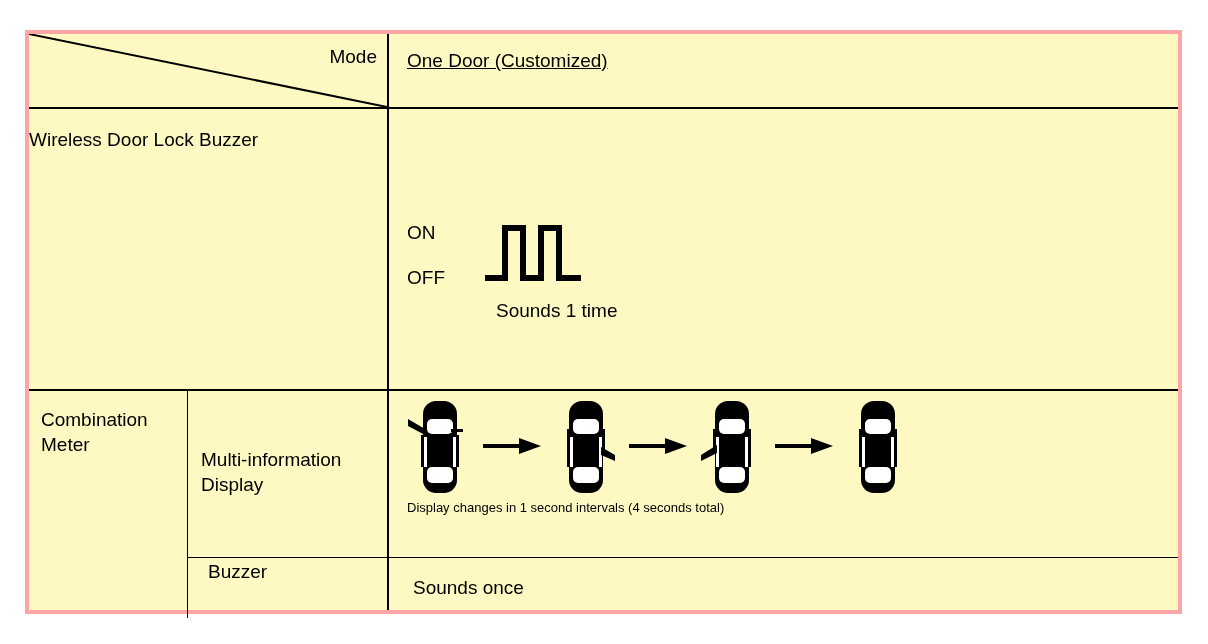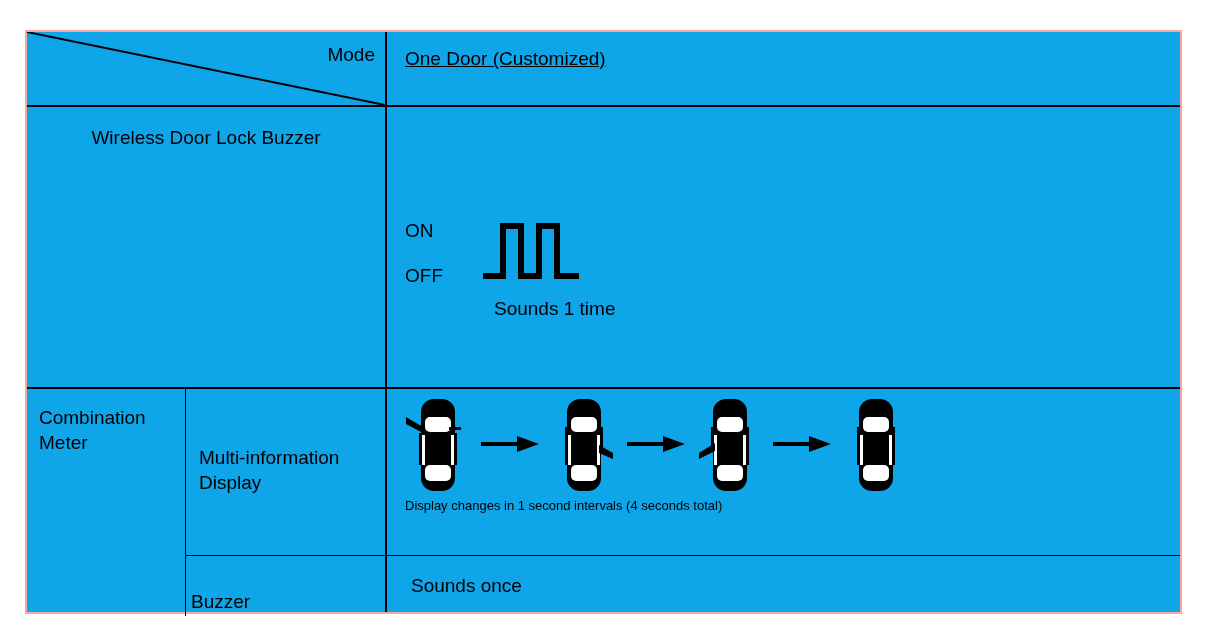--- a/index.html
+++ b/index.html
@@ -23,22 +23,22 @@
   }
 
   
   .table {
     position: absolute;
     left: 25px;
     top: 30px;
     width: 1157px;
     height: 584px;
     box-sizing: border-box;
-    border: 2px solid #fca5a5;
-    background: #0ea5e9;
+    border: 4px solid #fca5a5;
+    background: #fef9c3;
   }
 
   
   .hrule {
     position: absolute;
     left: 0;
     width: 100%;
     height: 0;
     border-top: 2px solid #000000;
   }
@@ -96,21 +96,20 @@
     padding: 14px 0 0 18px;
     text-decoration: underline;
   }
 
   .wdlb-label {
     left: 0;
     top: 75px;
     width: 358px;
     height: 280px;
     display: flex;
-    justify-content: center;
     padding-top: 18px;
   }
 
   .wdlb-body {
     left: 360px;
     top: 75px;
     width: 795px;
     height: 280px;
   }
 
@@ -137,22 +136,22 @@
     width: 795px;
     height: 166px;
   }
 
   .buzzer-label {
     left: 160px;
     top: 525px;
     width: 186px;
     height: 57px;
     display: flex;
-    align-items: flex-end;
-    padding-left: 4px;
+    align-items: flex-start;
+    padding-left: 19px;
   }
 
   .buzzer-body {
     left: 360px;
     top: 525px;
     width: 795px;
     height: 57px;
     display: flex;
     align-items: center;
     padding-left: 24px;

